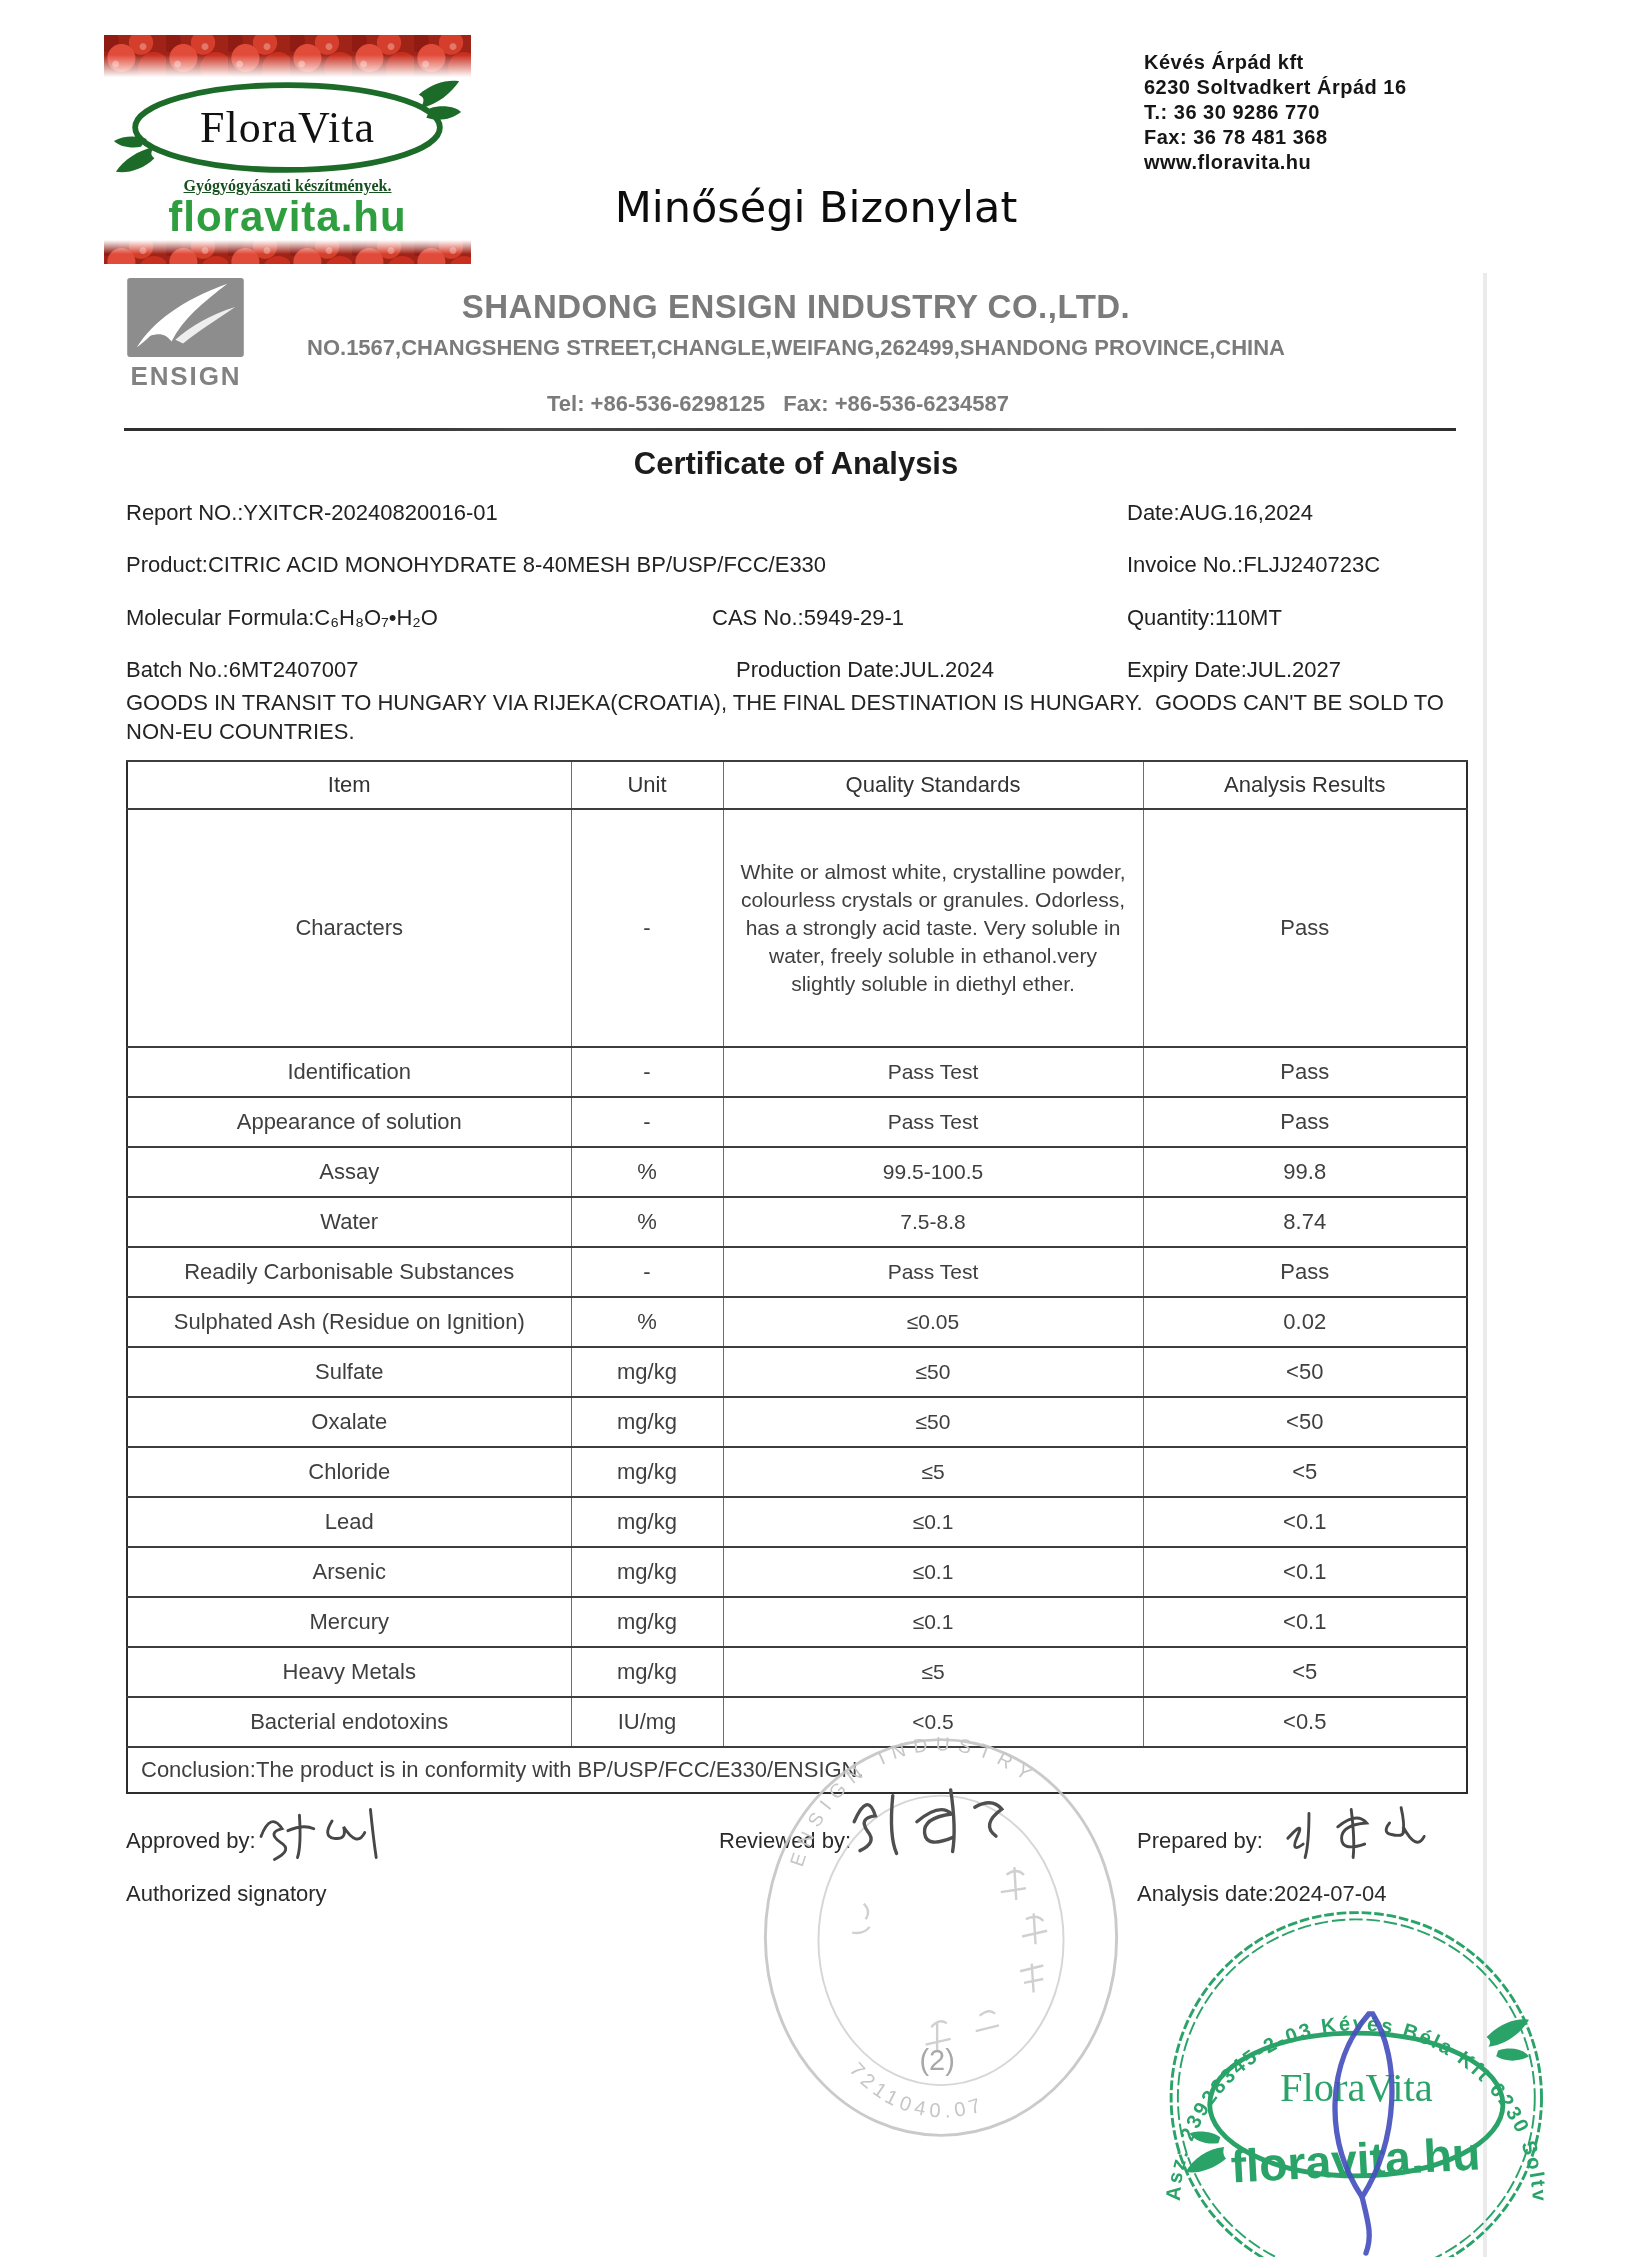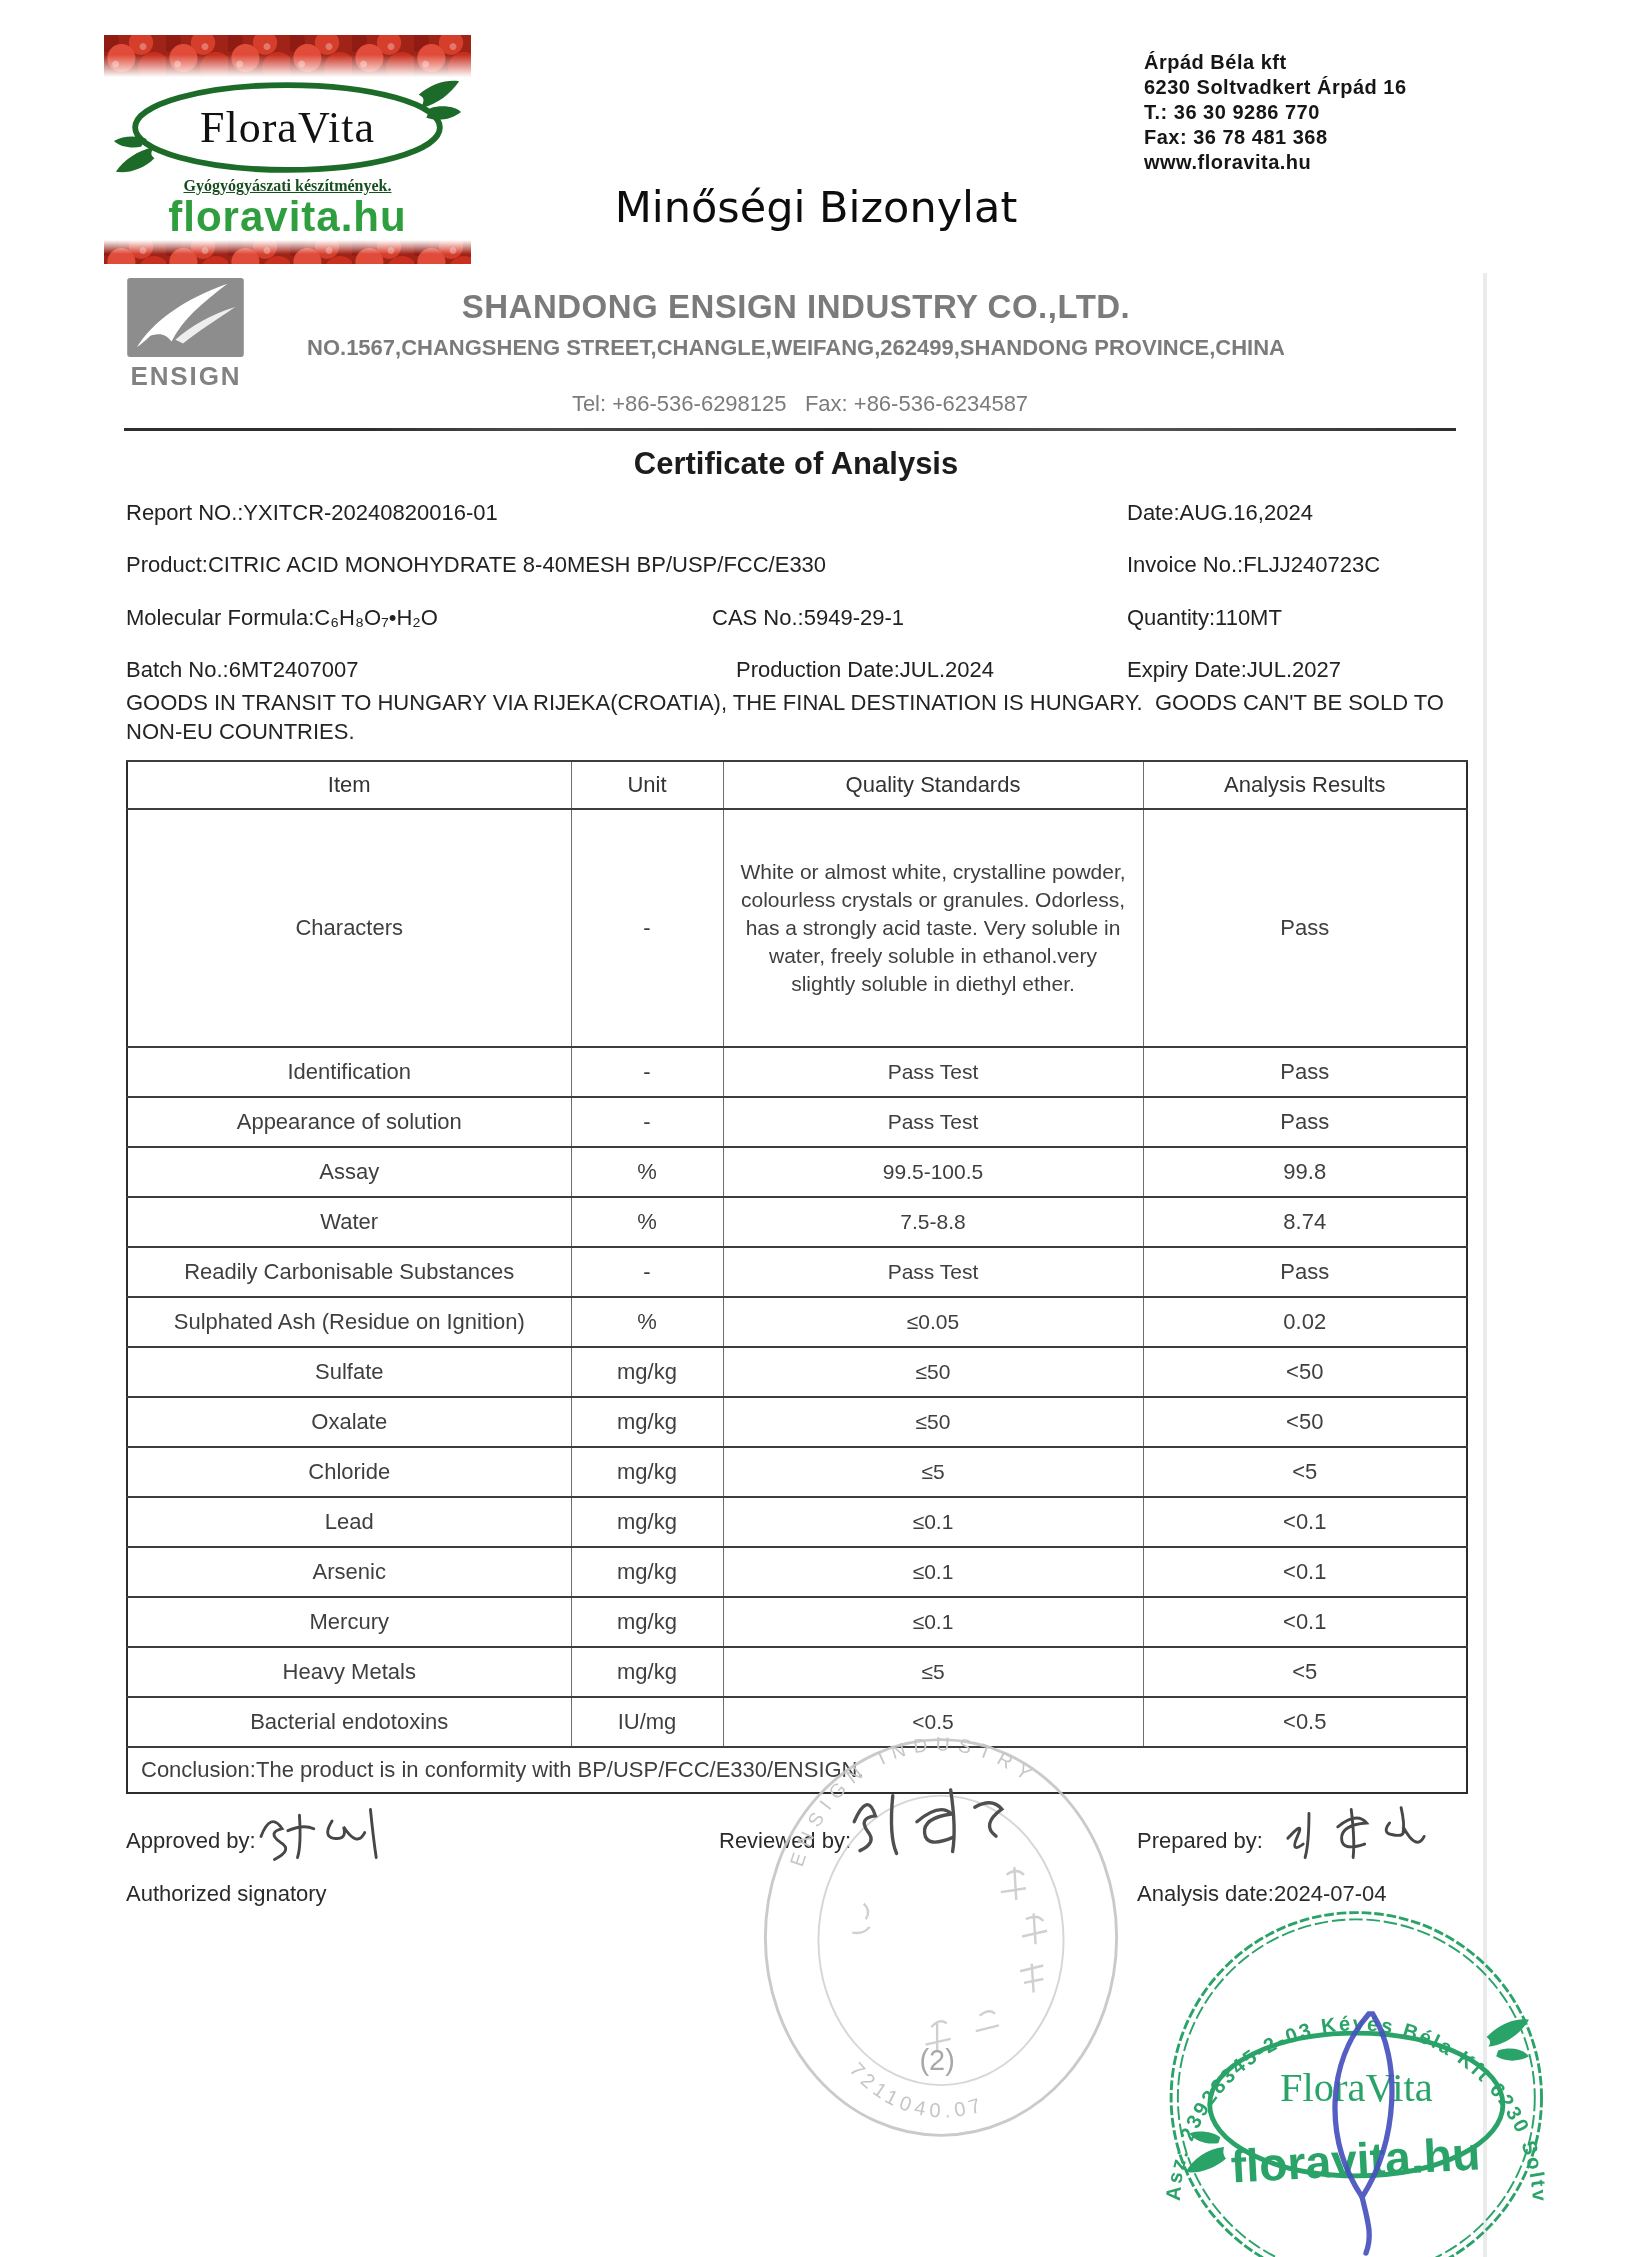--- a/index.html
+++ b/index.html
@@ -55,21 +55,21 @@
   .contact{left:1144px;top:50px;font-weight:bold;font-size:20px;line-height:25px;color:#161616;letter-spacing:0.5px;}
 
   
   .doc-title{left:0;width:1632px;top:182px;text-align:center;font-size:43px;color:#0d0d0d;font-family:"DejaVu Sans","Liberation Sans",sans-serif;}
 
   
   .ensign-mark{left:127px;top:278px;width:117px;height:79px;}
   .ensign-label{left:118px;top:361px;width:136px;text-align:center;font-size:26px;font-weight:bold;color:#828282;letter-spacing:1.9px;}
   .sup-name{left:126px;top:288px;width:1340px;text-align:center;font-size:33px;font-weight:bold;color:var(--gray-head);letter-spacing:0.5px;}
   .sup-addr{left:126px;top:335px;width:1340px;text-align:center;font-size:22px;font-weight:bold;color:var(--gray-head);}
-  .sup-tel{left:130px;top:391px;width:1340px;text-align:center;font-size:22px;font-weight:normal;color:var(--gray-head);white-space:pre;}
+  .sup-tel{left:108px;top:391px;width:1340px;text-align:center;font-size:22px;font-weight:bold;color:var(--gray-head);white-space:pre;}
   .head-rule{left:124px;top:428px;width:1332px;height:2.9px;
     background:linear-gradient(90deg,#2e2e2e 0 18%,#4a4a4a 30%,#303030 55%,#555 75%,#2e2e2e 100%);}
 
   
   .coa-title{left:126px;top:446px;width:1340px;text-align:center;font-size:31px;font-weight:bold;color:#1c1c1c;}
   .field{font-size:22px;color:#222;white-space:pre;}
   .transit{left:126px;top:688px;width:1347px;font-size:22px;line-height:29px;color:#242424;white-space:pre-wrap;}
 
   
   table.coa{
@@ -120,21 +120,21 @@
         </svg>
         <div class="fv-brand-text">FloraVita</div>
       </div>
       <div class="fv-tagline">Gyógyógyászati készítmények.</div>
       <div class="fv-site">floravita.hu</div>
     </div>
     <div class="berries berries-bottom"></div>
   </div>
 
   <div class="abs contact">
-    <div>Árpád Béla kft</div>
+    <div>Kévés Árpád kft</div>
     <div>6230 Soltvadkert Árpád 16</div>
     <div>T.: 36 30 9286 770</div>
     <div>Fax: 36 78 481 368</div>
     <div>www.floravita.hu</div>
   </div>
 
   <div class="abs doc-title">Minőségi Bizonylat</div>
 
   <svg class="abs ensign-mark" viewBox="0 0 121 82">
     <rect x="0" y="0" width="121" height="82" rx="3" fill="#8d8d8d"></rect>

